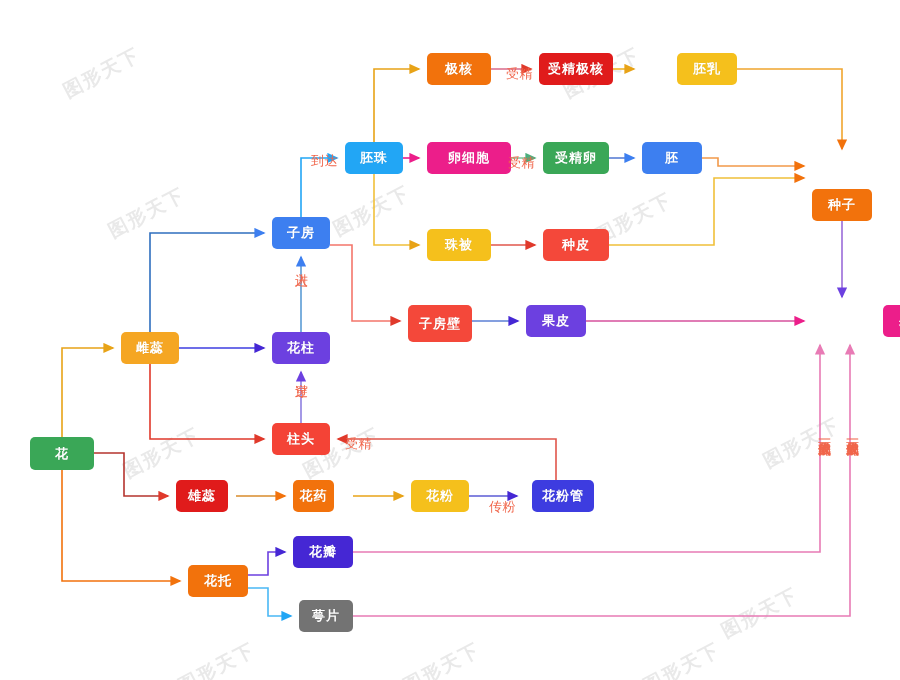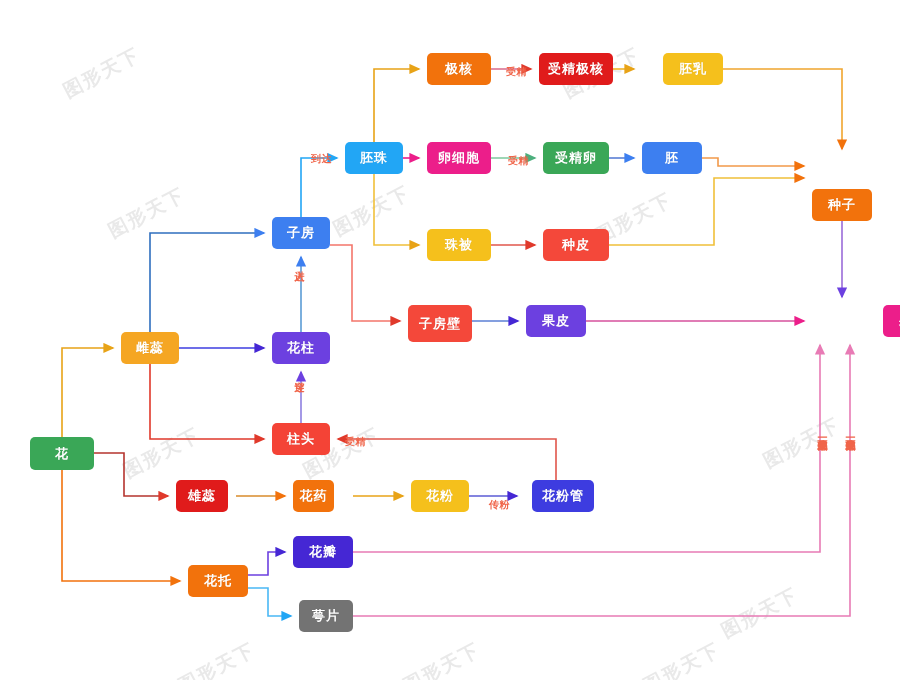--- a/index.html
+++ b/index.html
@@ -50,23 +50,23 @@
     display: flex;
     align-items: center;
     justify-content: center;
     letter-spacing: 1px;
     z-index: 3;
     white-space: nowrap;
     text-shadow: 0 0 1px rgba(0,0,0,0.12);
   }
   .edge-label {
     position: absolute;
-    font-size: 10px;
+    font-size: 13px;
     color: #f0654a;
-    font-weight: bold;
+    font-weight: normal;
     z-index: 4;
     white-space: nowrap;
     letter-spacing: 0.5px;
     background: transparent;
     font-family: "DejaVu Sans", "Liberation Sans", sans-serif;
   }
   .edge-label.vertical {
     writing-mode: vertical-rl;
     text-orientation: upright;
     letter-spacing: 0px;
@@ -203,26 +203,26 @@
       <div class="node" style="left: 272px; top: 332px; width: 58px; height: 32px; background: rgb(108, 64, 224);">花柱</div>
       <div class="node" style="left: 272px; top: 423px; width: 58px; height: 32px; background: rgb(244, 67, 54);">柱头</div>
       <div class="node" style="left: 293px; top: 536px; width: 60px; height: 32px; background: rgb(69, 39, 212);">花瓣</div>
       <div class="node" style="left: 299px; top: 600px; width: 54px; height: 32px; background: #737373;">萼片</div>
       <div class="node" style="left: 293px; top: 480px; width: 41px; height: 32px; background: rgb(242, 114, 12);">花药</div>
       <div class="node" style="left: 411px; top: 480px; width: 58px; height: 32px; background: rgb(245, 192, 28);">花粉</div>
       <div class="node" style="left: 532px; top: 480px; width: 62px; height: 32px; background: rgb(61, 60, 224);">花粉管</div>
       <div class="node" style="left: 408px; top: 305px; width: 64px; height: 37px; background: rgb(244, 72, 58);">子房壁</div>
       <div class="node" style="left: 526px; top: 305px; width: 60px; height: 32px; background: rgb(108, 64, 224);">果皮</div>
       <div class="node" style="left: 345px; top: 142px; width: 58px; height: 32px; background: rgb(34, 166, 245);">胚珠</div>
-      <div class="node" style="left: 427px; top: 142px; width: 64px; height: 32px; background: rgb(236, 30, 138);">卵细胞</div>
+      <div class="node" style="left: 427px; top: 142px; width: 84px; height: 32px; background: rgb(236, 30, 138);">卵细胞</div>
       <div class="node" style="left: 543px; top: 142px; width: 66px; height: 32px; background: rgb(58, 167, 87);">受精卵</div>
       <div class="node" style="left: 642px; top: 142px; width: 60px; height: 32px; background: rgb(61, 127, 240);">胚</div>
       <div class="node" style="left: 427px; top: 53px; width: 64px; height: 32px; background: rgb(242, 114, 12);">极核</div>
       <div class="node" style="left: 539px; top: 53px; width: 74px; height: 32px; background: rgb(224, 27, 27);">受精极核</div>
-      <div class="node" style="left: 663px; top: 53px; width: 60px; height: 32px; background: rgb(245, 192, 28);">胚乳</div>
+      <div class="node" style="left: 677px; top: 53px; width: 60px; height: 32px; background: rgb(245, 192, 28);">胚乳</div>
       <div class="node" style="left: 427px; top: 229px; width: 64px; height: 32px; background: rgb(245, 192, 28);">珠被</div>
       <div class="node" style="left: 543px; top: 229px; width: 66px; height: 32px; background: rgb(244, 72, 58);">种皮</div>
       <div class="node" style="left: 812px; top: 157px; width: 60px; height: 32px; background: rgb(242, 114, 12); margin-top: 32px;">种子</div>
       <div class="node" style="left: 853px; top: 305px; width: 60px; height: 32px; background: rgb(236, 30, 138); margin-left: 30px;">果实</div>
     </div>
   <div id="label-layer">
       <div class="edge-label" style="left: 311px; top: 152px;">到达</div>
       <div class="edge-label" style="left: 506px; top: 65px;">受精</div>
       <div class="edge-label" style="left: 508px; top: 154px;">受精</div>
       <div class="edge-label vertical" style="left: 292px; top: 263px;">进入</div>

